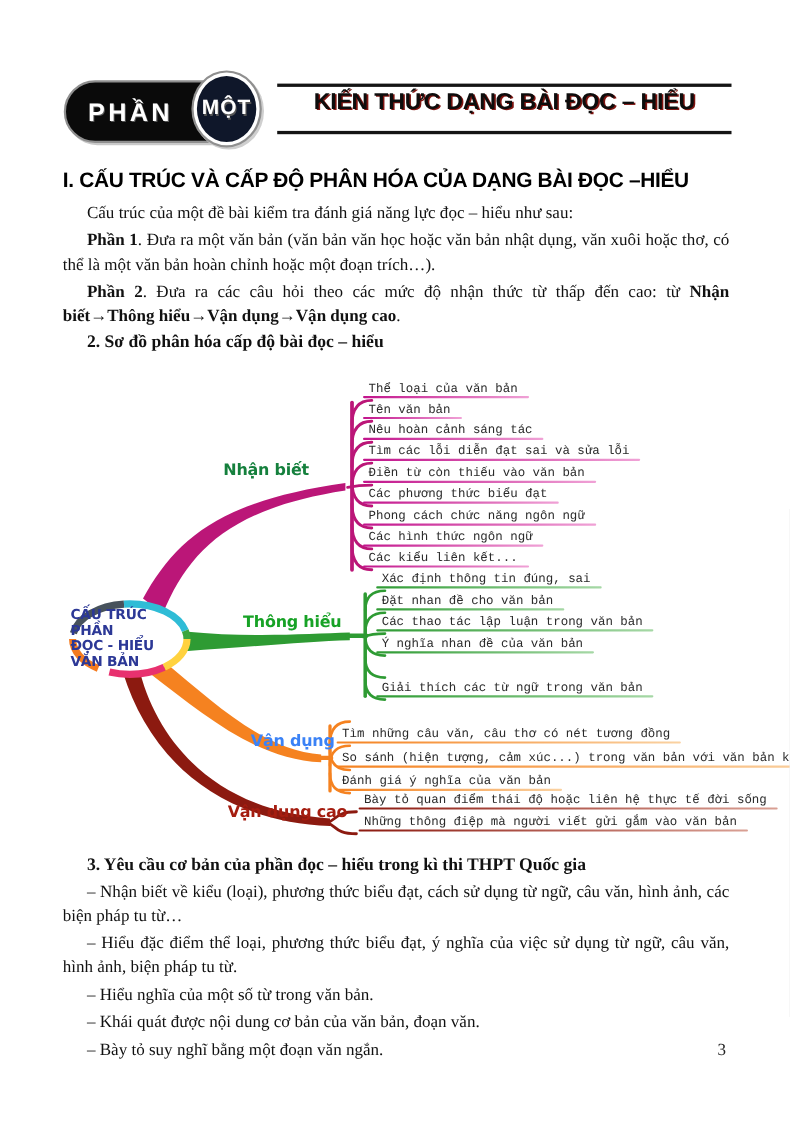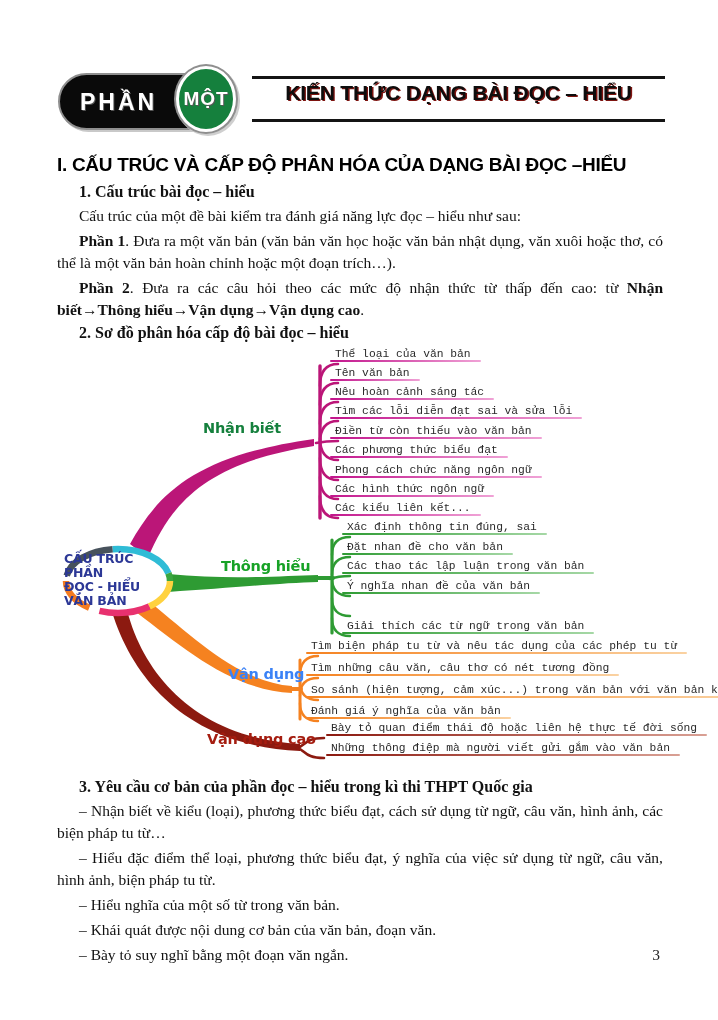--- a/index.html
+++ b/index.html
@@ -14,21 +14,21 @@
     background:#0a0a0a;border:2px solid #8f8f8f;border-radius:31px;
     box-shadow:2px 2px 0 #c9c9c9;box-sizing:border-box;
   }
   .pill-label{
     position:absolute;left:20px;top:14px;
     font-family:"Liberation Sans",sans-serif;font-weight:bold;font-size:23px;
     color:#fff;letter-spacing:3px;text-shadow:1px 1px 0 #555;
   }
   .part-circle{
     position:absolute;left:176px;top:66px;width:60px;height:66px;border-radius:50%;
-    background:#15803d;border:3px solid #ffffff;box-shadow:0 0 0 2px #8f8f8f,2px 2px 0 2px #cfcfcf;
+    background:#0f172a;border:3px solid #ffffff;box-shadow:0 0 0 2px #8f8f8f,2px 2px 0 2px #cfcfcf;
     display:flex;align-items:center;justify-content:center;box-sizing:border-box;
   }
   .part-circle span{
     font-family:"Liberation Sans",sans-serif;font-weight:bold;font-size:19px;color:#fff;
     letter-spacing:1px;text-shadow:1px 1px 0 #555;
   }
   .rule{position:absolute;left:252px;width:413px;height:3px;background:#141414;}
   .rule.top{top:76px;}
   .rule.bottom{top:119px;}
   .banner-title{
@@ -90,21 +90,20 @@
     <div class="rule top"></div>
     <div class="rule bottom"></div>
     <div class="banner-title">KIẾN THỨC DẠNG BÀI ĐỌC – HIỂU</div>
     <div class="part-circle">
       <span>MỘT</span>
     </div>
   </div>
 
   <div class="content">
     <h1 class="sec">I. CẤU TRÚC VÀ CẤP ĐỘ PHÂN HÓA CỦA DẠNG BÀI ĐỌC –HIỂU</h1>
-    <p class="sub">1. Cấu trúc bài đọc – hiểu</p>
     <p class="body">Cấu trúc của một đề bài kiểm tra đánh giá năng lực đọc – hiểu như sau:</p>
     <p class="body"><b>Phần 1</b><span>. Đưa ra một văn bản (văn bản văn học hoặc văn bản nhật dụng, văn xuôi hoặc thơ, có thể là một văn bản hoàn chỉnh hoặc một đoạn trích…).</span></p>
     <p class="body"><b>Phần 2</b><span>. Đưa ra các câu hỏi theo các mức độ nhận thức từ thấp đến cao: từ </span><b>Nhận biết→Thông hiểu→Vận dụng→Vận dụng cao</b><span>.</span></p>
     <p class="sub">2. Sơ đồ phân hóa cấp độ bài đọc – hiểu</p>
   </div>
 
   <div class="mindmap">
     <svg width="718" height="440" viewBox="0 0 718 440">
 
       <path d="M 130 204 C 160 150 200 115 314 99 L 314 106 C 210 122 172 160 148 218 Z" fill="#bb1678"></path>
@@ -182,21 +181,20 @@
     <div class="mm-item b0" style="left:330px;top:124px">Phong cách chức năng ngôn ngữ</div>
     <div class="mm-item b0" style="left:330px;top:143px">Các hình thức ngôn ngữ</div>
     <div class="mm-item b0" style="left:330px;top:162px">Các kiểu liên kết...</div>
 
     <div class="mm-item b1" style="left:342px;top:181px">Xác định thông tin đúng, sai</div>
     <div class="mm-item b1" style="left:342px;top:201px">Đặt nhan đề cho văn bản</div>
     <div class="mm-item b1" style="left:342px;top:220px">Các thao tác lập luận trong văn bản</div>
     <div class="mm-item b1" style="left:342px;top:240px">Ý nghĩa nhan đề của văn bản</div>
     <div class="mm-item b1" style="left:342px;top:280px">Giải thích các từ ngữ trong văn bản</div>
 
-    <div class="mm-item b2" style="left:306px;top:300px">Tìm biện pháp tu từ và nêu tác dụng của các phép tu từ</div>
     <div class="mm-item b2" style="left:306px;top:322px">Tìm những câu văn, câu thơ có nét tương đồng</div>
     <div class="mm-item b2" style="left:306px;top:344px">So sánh (hiện tượng, cảm xúc...) trong văn bản với văn bản khác</div>
     <div class="mm-item b2" style="left:306px;top:365px">Đánh giá ý nghĩa của văn bản</div>
 
     <div class="mm-item b3" style="left:326px;top:382px">Bày tỏ quan điểm thái độ hoặc liên hệ thực tế đời sống</div>
     <div class="mm-item b3" style="left:326px;top:402px">Những thông điệp mà người viết gửi gắm vào văn bản</div>
   </div>
 
   <div class="content2">
     <p class="sub">3. Yêu cầu cơ bản của phần đọc – hiểu trong kì thi THPT Quốc gia</p>

